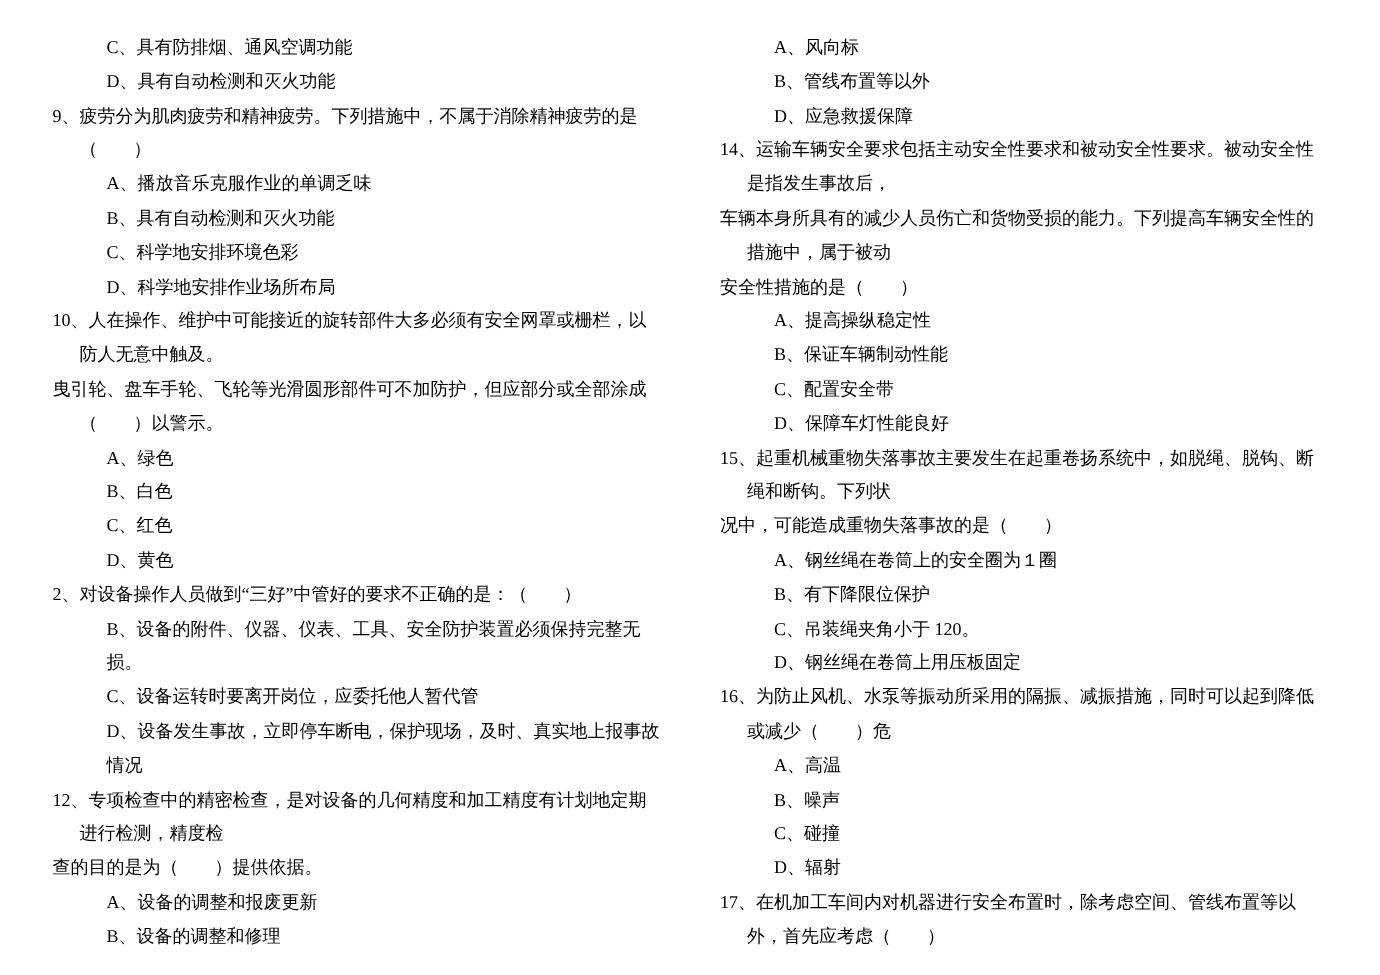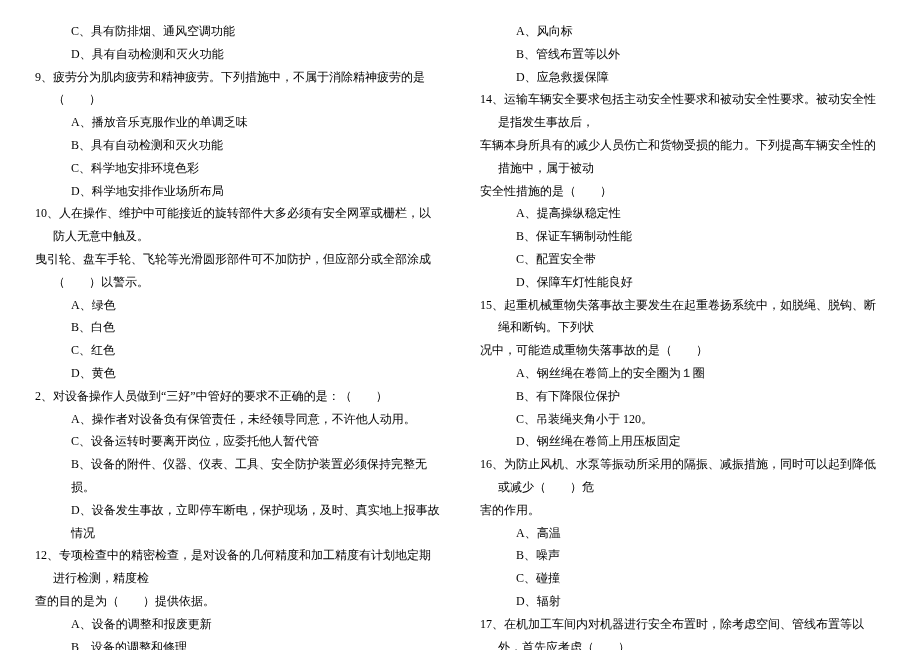--- a/index.html
+++ b/index.html
@@ -41,23 +41,22 @@
     <div class="option">B、具有自动检测和灭火功能</div>
     <div class="option">C、科学地安排环境色彩</div>
     <div class="option">D、科学地安排作业场所布局</div>
     <div class="question">10、人在操作、维护中可能接近的旋转部件大多必须有安全网罩或栅栏，以防人无意中触及。</div>
     <div class="question">曳引轮、盘车手轮、飞轮等光滑圆形部件可不加防护，但应部分或全部涂成（　　）以警示。</div>
     <div class="option">A、绿色</div>
     <div class="option">B、白色</div>
     <div class="option">C、红色</div>
     <div class="option">D、黄色</div>
     <div class="question">2、对设备操作人员做到“三好”中管好的要求不正确的是：（　　）</div>
-    <div class="option">A、操作者对设备负有保管责任，未经领导同意，不许他人动用。</div>
+    <div class="option">B、设备的附件、仪器、仪表、工具、安全防护装置必须保持完整无损。</div>
     <div class="option">C、设备运转时要离开岗位，应委托他人暂代管</div>
-    <div class="option">B、设备的附件、仪器、仪表、工具、安全防护装置必须保持完整无损。</div>
     <div class="option">D、设备发生事故，立即停车断电，保护现场，及时、真实地上报事故情况</div>
     <div class="question">12、专项检查中的精密检查，是对设备的几何精度和加工精度有计划地定期进行检测，精度检</div>
     <div class="question">查的目的是为（　　）提供依据。</div>
     <div class="option">A、设备的调整和报废更新</div>
     <div class="option">B、设备的调整和修理</div>
 
   </div>
 
   <div class="col">
     <div class="option">A、风向标</div>
@@ -70,21 +69,20 @@
     <div class="option">B、保证车辆制动性能</div>
     <div class="option">C、配置安全带</div>
     <div class="option">D、保障车灯性能良好</div>
     <div class="question">15、起重机械重物失落事故主要发生在起重卷扬系统中，如脱绳、脱钩、断绳和断钩。下列状</div>
     <div class="question">况中，可能造成重物失落事故的是（　　）</div>
     <div class="option">A、钢丝绳在卷筒上的安全圈为１圈</div>
     <div class="option">B、有下降限位保护</div>
     <div class="option">C、吊装绳夹角小于 120。</div>
     <div class="option">D、钢丝绳在卷筒上用压板固定</div>
     <div class="question">16、为防止风机、水泵等振动所采用的隔振、减振措施，同时可以起到降低或减少（　　）危</div>
-    <div class="question">害的作用。</div>
     <div class="option">A、高温</div>
     <div class="option">B、噪声</div>
     <div class="option">C、碰撞</div>
     <div class="option">D、辐射</div>
     <div class="question">17、在机加工车间内对机器进行安全布置时，除考虑空间、管线布置等以外，首先应考虑（　　）</div>
 
   </div>
 </div>
 
 </body></html>

